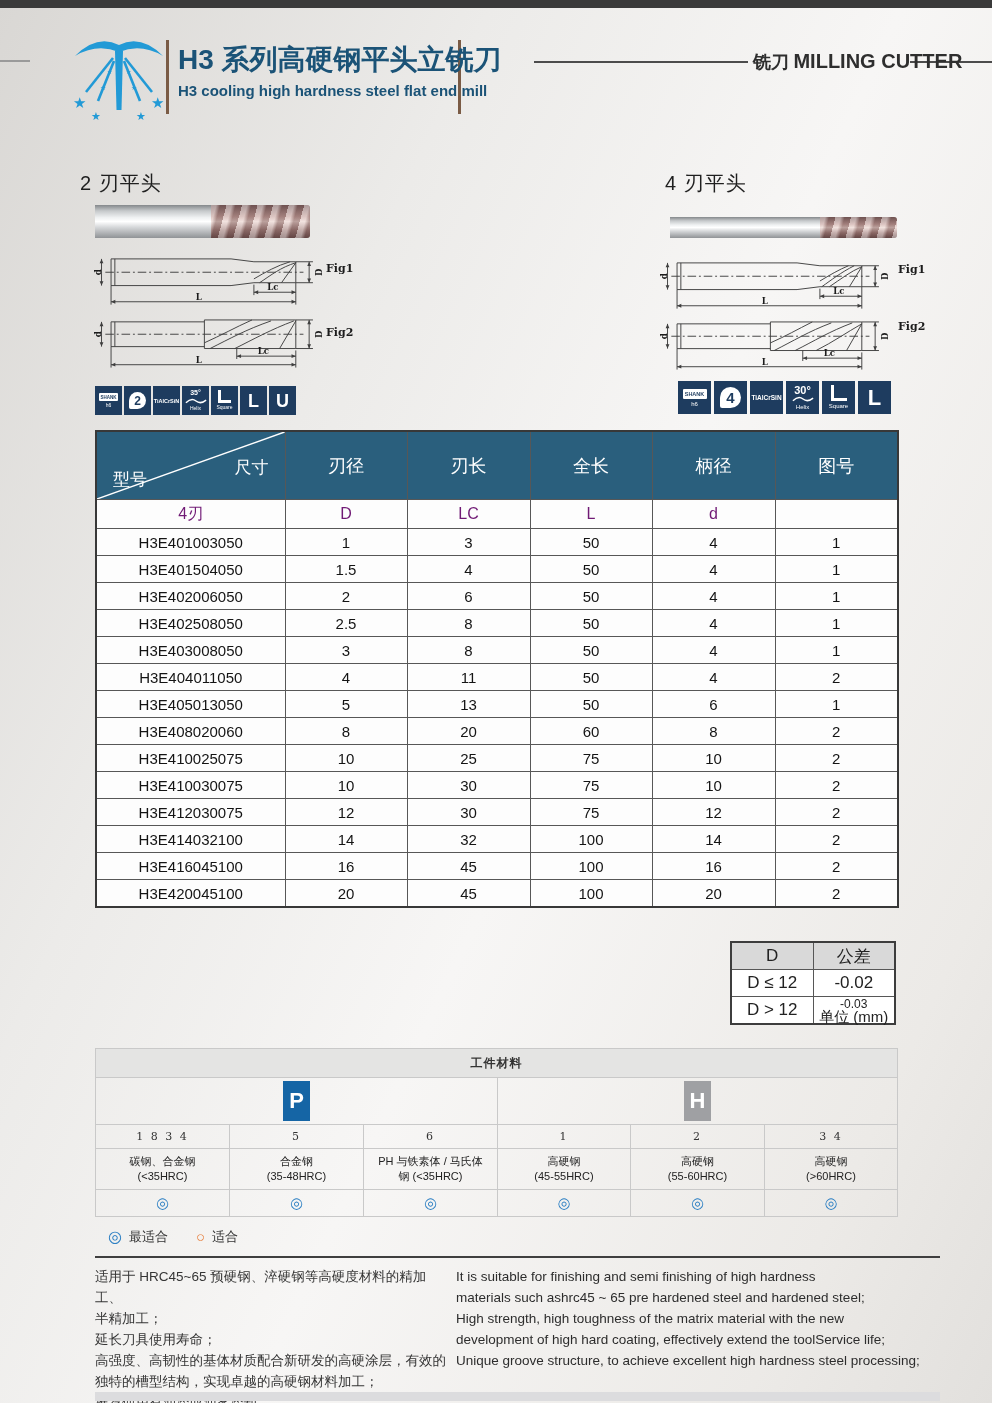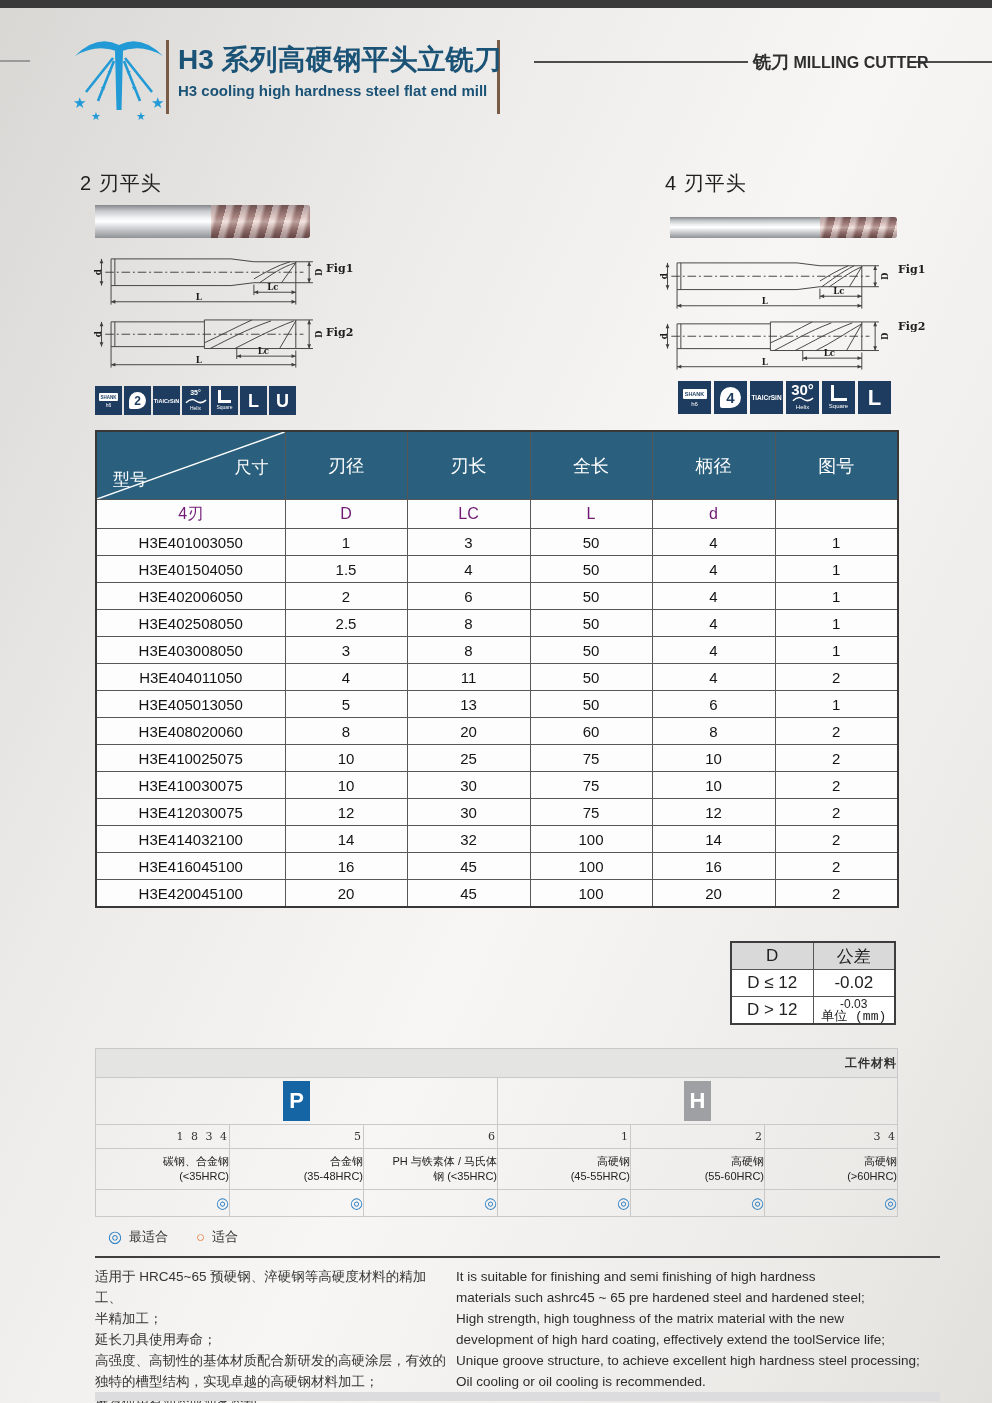--- a/index.html
+++ b/index.html
@@ -3,31 +3,31 @@
 <meta charset="utf-8">
 <style>
   html,body { margin:0; padding:0; background:#ffffff; }
   body { font-family:"Liberation Sans", sans-serif; }
   .page { position:relative; width:992px; height:1403px; margin:0 auto; overflow:hidden;
           background:linear-gradient(115deg,#d9d7d4 0%,#ecebe9 30%,#f7f6f5 55%,#eceae7 85%,#e2e0dd 100%); }
   .topbar { position:absolute; top:0; left:0; width:100%; height:8px; background:#3a3a3a; }
 
   
   .logo { position:absolute; left:60px; top:30px; width:118px; height:95px; }
-  .title-block { position:absolute; left:166px; top:40px; width:334px; height:74px;
+  .title-block { position:absolute; left:166px; top:40px; width:295px; height:74px;
                  border-left:3px solid #7a5b45; border-right:3px solid #7a5b45; padding:0 9px; box-sizing:border-box; }
   .title-cn { font-size:28px; font-weight:bold; color:#1b5377; line-height:40px; white-space:nowrap; }
   .title-en { font-size:15px; font-weight:bold; color:#1b5377; line-height:22px; white-space:nowrap; }
   .hline { position:absolute; height:2px; background:#4c4c4c; }
   .hline-left-edge { top:60px; left:0; width:30px; background:#9a9a9a; }
   .hline-mid { top:61px; left:534px; width:214px; }
   .hline-right { top:61px; left:910px; width:82px; }
   .brand { position:absolute; left:753px; top:50px; font-weight:bold; color:#2e2e2e; white-space:nowrap; }
   .brand-cn { font-size:18px; }
-  .brand-en { font-size:16px; letter-spacing:0px; }
+  .brand-en { font-size:20px; letter-spacing:0px; }
 
   
   .section-label { position:absolute; font-size:20px; color:#1f1f1f; letter-spacing:1px; }
   .sec-2f { left:80px; top:170px; }
   .sec-4f { left:665px; top:170px; }
 
   
   .photo { position:absolute; display:flex; border-radius:2px; }
   .photo-2f { left:95px; top:205px; width:215px; height:33px; }
   .photo-4f { left:670px; top:217px; width:227px; height:21px; }
@@ -53,21 +53,21 @@
   
   .badges { position:absolute; display:flex; }
   .badges-left { left:95px; top:386px; gap:2px; }
   .badges-right { left:678px; top:381px; gap:3px; }
   .badge { background:#1e3c5f; color:#fff; display:flex; flex-direction:column;
            align-items:center; justify-content:center; overflow:hidden; }
   .badges-left .badge { width:27px; height:29px; }
   .badges-right .badge { width:33px; height:33px; }
   .bg-t { font-size:7px; font-weight:bold; line-height:8px; }
   .bg-b { font-size:5px; line-height:7px; }
-  .badges-right .bg-t { font-size:15px; line-height:10px;text-align:right; }
+  .badges-right .bg-t { font-size:11px; line-height:10px;text-align:right; }
   .badges-right .bg-b { font-size:6px; line-height:8px; }
   .bg-shank { position:relative; width:19px; height:8px; background:#fff; border-radius:1px; margin:1px 0; }
   .bg-shank i { font-style:normal; position:absolute; inset:0; display:flex; align-items:center; justify-content:center;
                 color:#1e3c5f; font-size:4.5px; font-weight:bold; letter-spacing:0; }
   .badges-right .bg-shank { width:24px; height:10px; } .badges-right .bg-shank i { font-size:5.5px; }
   .bg-flute { width:17px; height:17px; border-radius:50% 50% 50% 10%; background:#fff; color:#1e3c5f;
               font-weight:bold; font-size:12px; display:flex; align-items:center; justify-content:center; }
   .badges-right .bg-flute { width:21px; height:21px; font-size:15px; }
   .bg-coat { font-size:5.5px; font-weight:bold; }
   .badges-right .bg-coat { font-size:6.5px; }
@@ -89,26 +89,26 @@
   table.spec tr.sub td { height:28px; font-size:16px; color:#701a75; }
   table.spec tbody td.cell { height:26px; font-size:15px; color:#141414; }
 
   
   .tol-wrap { position:absolute; left:730px; top:941px; }
   table.tol { border-collapse:collapse; table-layout:fixed; width:164px; background:#fff; border:2px solid #3d3d3d; }
   table.tol th, table.tol td { border:1px solid #575757; text-align:center; padding:0; }
   table.tol th { background:#d9d9d9; font-weight:normal; font-size:17px; color:#222; height:26px; }
   table.tol td { height:26px; font-size:17px; color:#222; }
   .tol-note-val { font-size:12px; line-height:13px; color:#222; }
-  .tol-note-unit { font-size:13px; line-height:12px; color:#222;font-family:Liberation Mono, monospace; }
+  .tol-note-unit { font-size:15px; line-height:12px; color:#222; }
 
   
   .mat-wrap { position:absolute; left:95px; top:1048px; }
   table.mat { border-collapse:collapse; table-layout:fixed; width:802px; }
-  table.mat td { border:1px solid #c9c9c9; text-align:right; padding:0; }
+  table.mat td { border:1px solid #c9c9c9; text-align:center; padding:0; }
   .mat-title-row td { background:#e4e4e3; height:28px; font-size:12px; font-weight:bold; color:#333;
                       border-left:none; border-right:none; letter-spacing:1px; }
   .mat-group-row td { height:46px; }
   .grp-badge { width:27px; height:40px; margin:0 auto; color:#fff; font-size:22px; font-weight:bold;
                display:flex; align-items:center; justify-content:center; }
   .grp-p { background:#1565a5; } .grp-h { background:#9fa0a3; }
   .mat-nums-row td { height:23px; font-family:"DejaVu Serif", serif; font-size:11px; color:#333; letter-spacing:2px; }
   .mat-names-row td { height:40px; font-size:11px; font-weight:normal; color:#222; line-height:15px; }
   .mat-icons-row td { height:26px; }
   .fit-icon { color:#2f81c4; font-size:15px; }
@@ -596,17 +596,16 @@
       <div class="desc-line">高强度、高韧性的基体材质配合新研发的高硬涂层，有效的</div>
       <div class="desc-line">独特的槽型结构，实现卓越的高硬钢材料加工；</div>
       <div class="desc-line">推荐使用有油冷或油雾冷却。</div>
     </div>
   <div class="desc desc-en">
       <div class="desc-line">It is suitable for finishing and semi finishing of high hardness</div>
       <div class="desc-line"> materials such ashrc45 ~ 65 pre hardened steel and hardened steel;</div>
       <div class="desc-line">High strength, high toughness of the matrix material with the new</div>
       <div class="desc-line">development of high hard coating, effectively extend the toolService life;</div>
       <div class="desc-line">Unique groove structure, to achieve excellent high hardness steel processing;</div>
-      <div class="desc-line">Oil cooling or oil cooling is recommended.</div>
     </div>
 
   <div class="footbar"></div>
 </div>
 
 </body></html>

